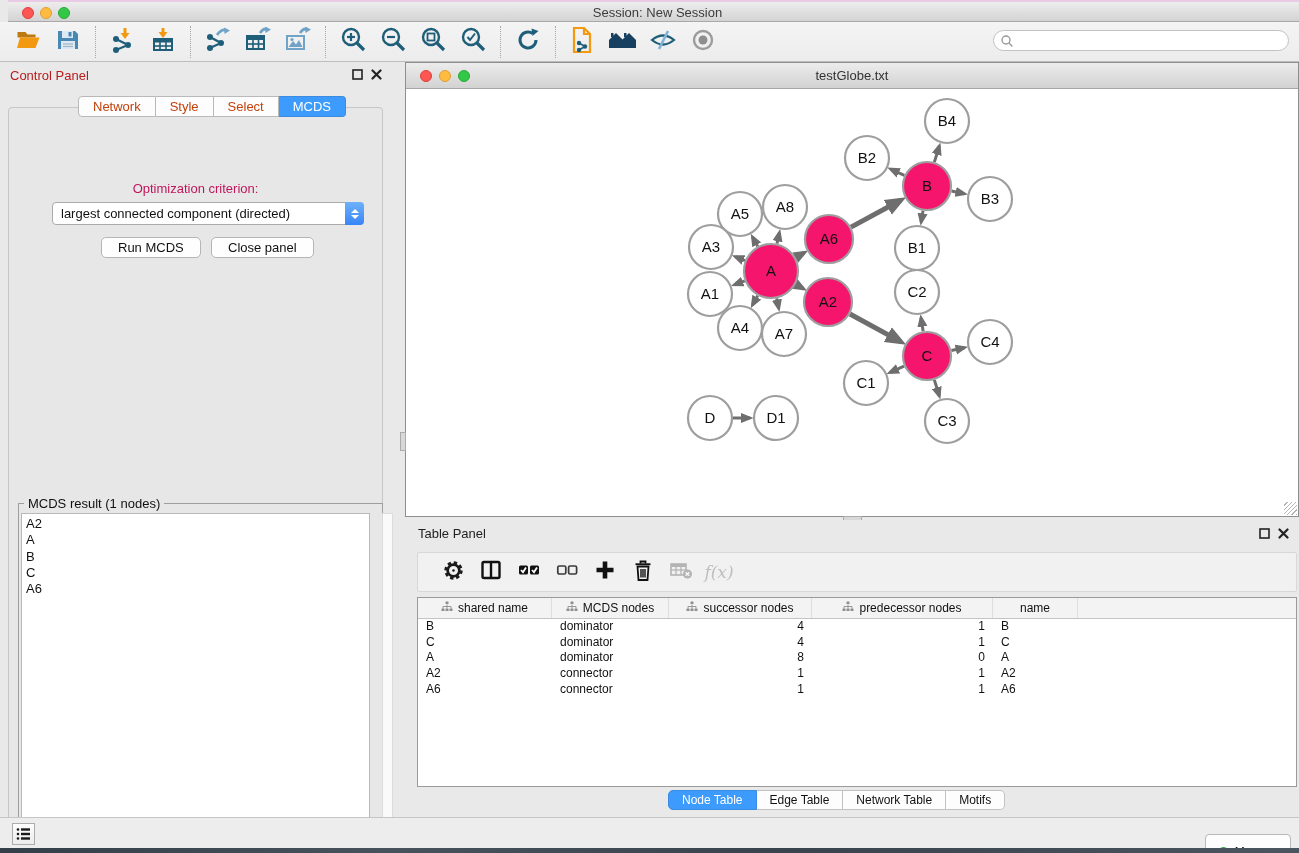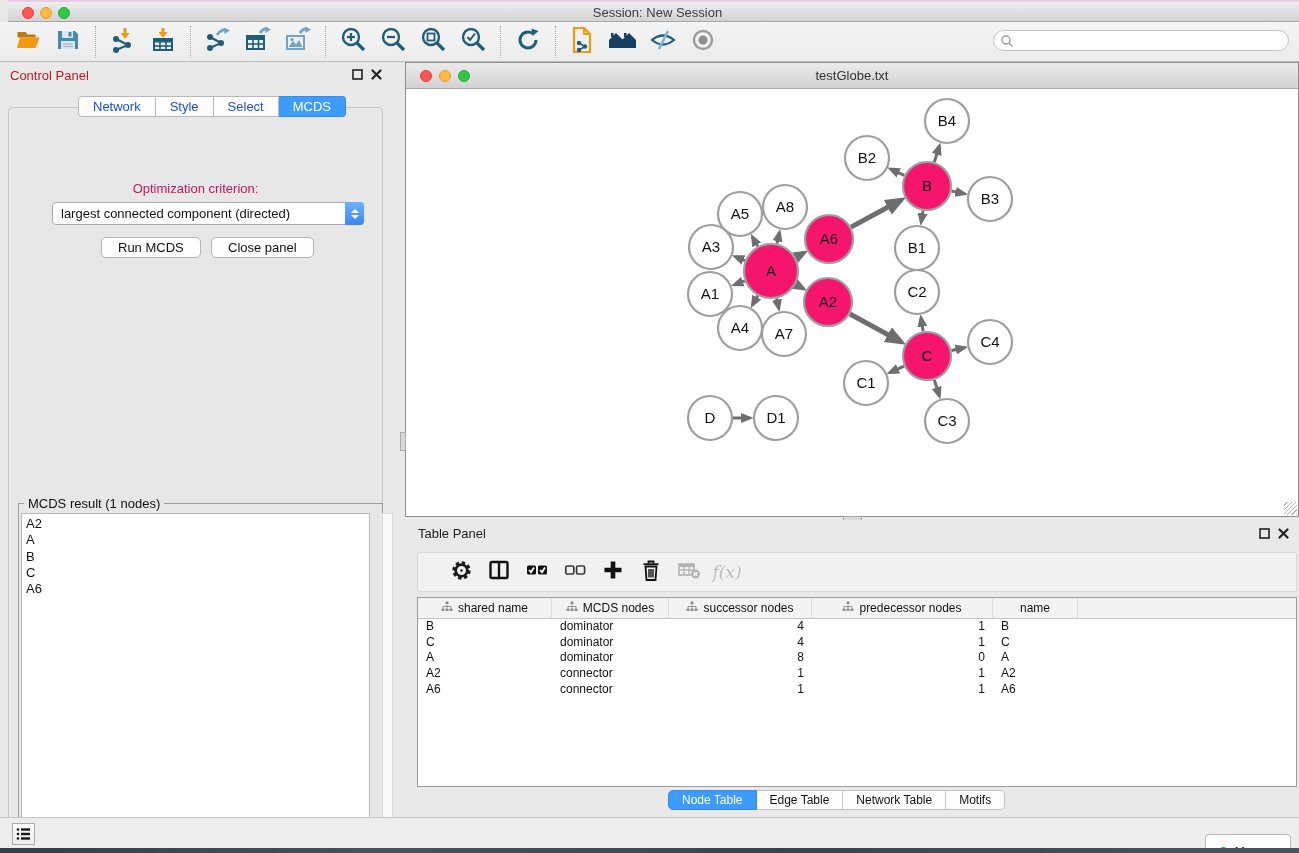--- a/index.html
+++ b/index.html
@@ -27,21 +27,21 @@
     background:#fff; border:1px solid #C2C2C2; border-radius:11px; display:flex; align-items:center; padding-left:6px; }
   .search-wrap input { border:none; outline:none; flex:1; font-size:12px; background:transparent; height:17px; }
 
   
   .ctrl-panel { position:absolute; left:0; top:62px; width:390px; height:753px; background:#E9E9E9; }
   .panel-head { position:absolute; left:0; top:0; width:100%; height:26px; }
   .panel-head .ptitle { position:absolute; left:10px; top:6px; font-size:13px; color:#b91c1c; }
   .ph-icons { position:absolute; right:8px; top:7px; display:flex; gap:8px; align-items:center; }
   .tabs-row { position:absolute; left:78px; top:34px; display:flex; z-index:3; }
   .ctab { height:21px; padding:0 14px; font-size:13px; line-height:20px; background:#FDFDFD;
-    border:1px solid #B9B9B9; border-left:none; color:#1d4ed8; cursor:default; }
+    border:1px solid #B9B9B9; border-left:none; color:#c2410c; cursor:default; }
   .ctab:first-child { border-left:1px solid #B9B9B9; border-radius:4px 0 0 4px; }
   .ctab:last-child { border-radius:0 4px 4px 0; }
   .ctab.active { background:#3D9BFD; color:#fff; border-color:#3D8BE0; }
   .ctab-content { position:absolute; left:8px; top:45px; width:375px; height:760px;
     background:#E7E7E7; border:1px solid #C6C6C6; border-radius:4px; }
   .opt-label { position:absolute; left:0; width:100%; top:73px; text-align:center; font-size:13px; color:#be185d; }
   .dropdown { position:absolute; left:43px; top:94px; width:312px; height:23px; background:#fff;
     border:1px solid #ABABAB; border-radius:4px; font-size:13px; line-height:21px; padding-left:8px; cursor:default; }
   .dd-spin { position:absolute; right:-1px; top:-1px; width:19px; height:23px; border-radius:0 4px 4px 0;
     background:linear-gradient(#6FB1FA,#3786F6); display:flex; flex-direction:column; align-items:center; justify-content:center; gap:2px; }
@@ -68,21 +68,21 @@
   .net-canvas { position:relative; width:100%; height:427px; background:#fff; }
   .resize-grip { position:absolute; right:1px; bottom:1px; width:13px; height:13px;
     background:repeating-linear-gradient(135deg, transparent 0 2px, #B5B5B5 2px 3px); }
   .grip-left { position:absolute; left:-6px; top:369px; width:6px; height:19px; background:#D8D8D8; border:1px solid #ABABAB; }
   .grip-bottom { position:absolute; left:437px; bottom:-6px; width:19px; height:6px; background:#D8D8D8; border:1px solid #ABABAB; }
 
   
   .table-panel { position:absolute; left:405px; top:520px; width:894px; height:295px; background:#E9E9E9; }
   .tp-title { position:absolute; left:13px; top:6px; font-size:13px; color:#222; }
   .tp-toolbar { position:absolute; left:12px; top:32px; width:880px; height:40px;
-    background:#F1F1F1; border:1px solid #D8D8D8; border-radius:2px; display:flex; align-items:center; padding-left:26px; gap:4px; }
+    background:#F1F1F1; border:1px solid #D8D8D8; border-radius:2px; display:flex; align-items:center; padding-left:18px; gap:4px; }
   .tp-btn { width:34px; height:32px; display:flex; align-items:center; justify-content:center; cursor:default; }
   .tp-btn.disabled { opacity:.5; cursor:default; }
   .fx { font-family:"DejaVu Serif",serif; font-style:italic; font-size:17px; color:#8C8C8C; }
   .node-table { position:absolute; left:12px; top:77px; width:880px; height:190px; background:#fff;
     border:1px solid #9A9A9A; overflow:hidden; }
   .nt-header { display:flex; height:21px; background:#F3F3F3; border-bottom:1px solid #C4C4C4; }
   .nt-hcell { display:flex; align-items:center; justify-content:center; gap:5px; font-size:12px;
     border-right:1px solid #DDDDDD; color:#111; cursor:default; }
   .nt-row { display:flex; height:15.6px; align-items:center; cursor:default; }
   .nt-cell { font-size:12px; line-height:15px; padding:0 8px; white-space:nowrap; overflow:hidden; }

